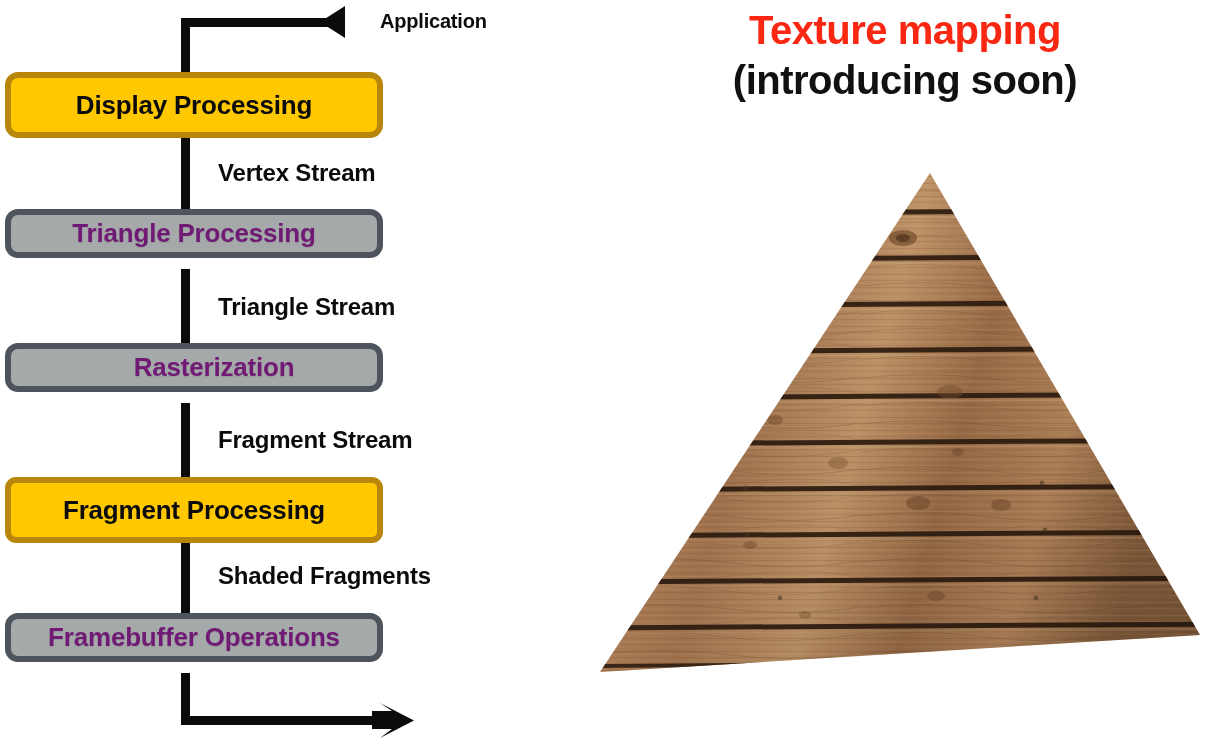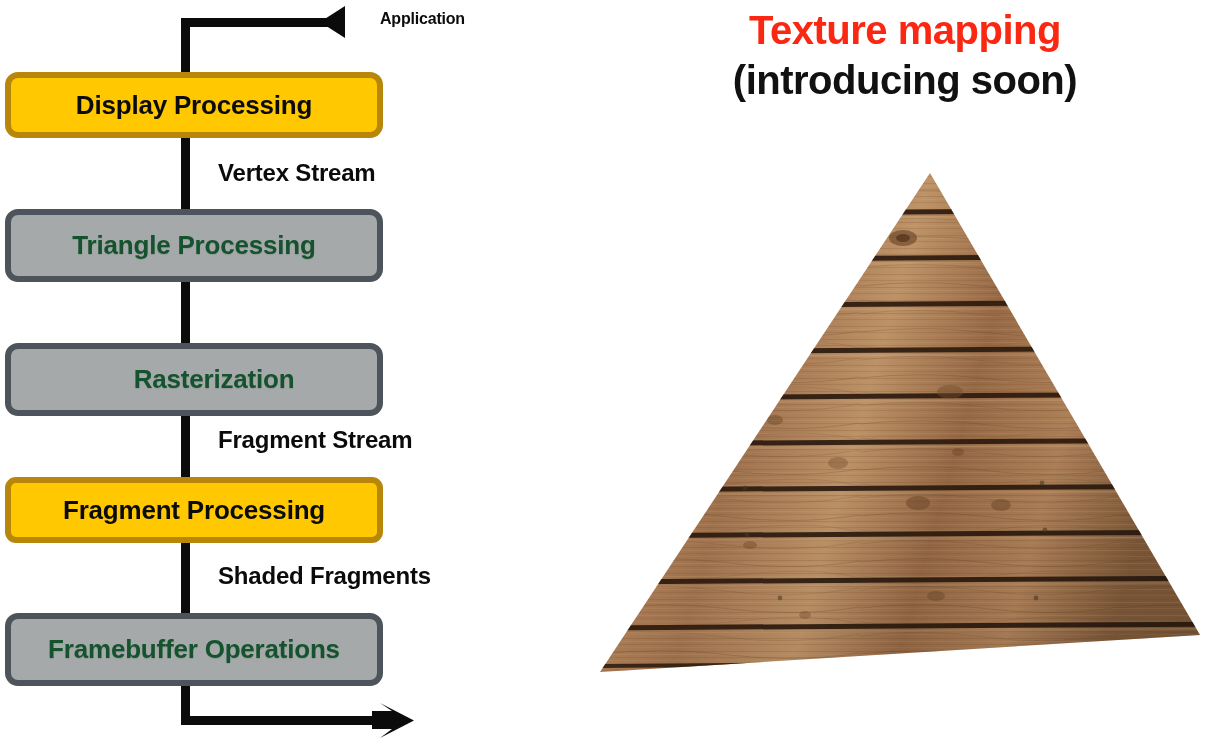--- a/index.html
+++ b/index.html
@@ -65,39 +65,39 @@
   .stage-yellow {
     background: #FFC800;
     border: 6px solid #B8860B;
     color: #0b0b0b;
     font-size: 26px;
     height: 66px;
   }
   .stage-gray {
     background: #A5A9A9;
     border: 6px solid #4E545C;
-    color: #14532d;
+    color: #701a75;
     font-size: 26px;
-    height: 73px;
+    height: 49px;
     text-shadow: 0 1px 1px rgba(0,0,0,0.10);
   }
 
   .edge-label {
     position: absolute;
     left: 218px;
     font-size: 24px;
     font-weight: bold;
     color: #0b0b0b;
     white-space: nowrap;
     letter-spacing: -0.2px;
   }
 
   .endpoint-label {
     position: absolute;
-    font-size: 16px;
+    font-size: 20px;
     font-weight: bold;
     color: #0b0b0b;
     white-space: nowrap;
     letter-spacing: -0.2px;
   }
 
   
   #texture-panel {
     position: absolute;
     left: 600px; top: 0;
@@ -142,20 +142,21 @@
   <div class="stage stage-yellow" style="top:72px;">
     <span>Display Processing</span>
   </div>
 
   <div class="edge-label" style="top:159px;">Vertex Stream</div>
 
   <div class="stage stage-gray" style="top:209px;">
     <span>Triangle Processing</span>
   </div>
 
+  <div class="edge-label" style="top:293px;">Triangle Stream</div>
 
   <div class="stage stage-gray" style="top:343px;padding-left:40px;">
     <span>Rasterization</span>
   </div>
 
   <div class="edge-label" style="top:426px;">Fragment Stream</div>
 
   <div class="stage stage-yellow" style="top:477px;border-radius:11px;">
     <span>Fragment Processing</span>
   </div>

